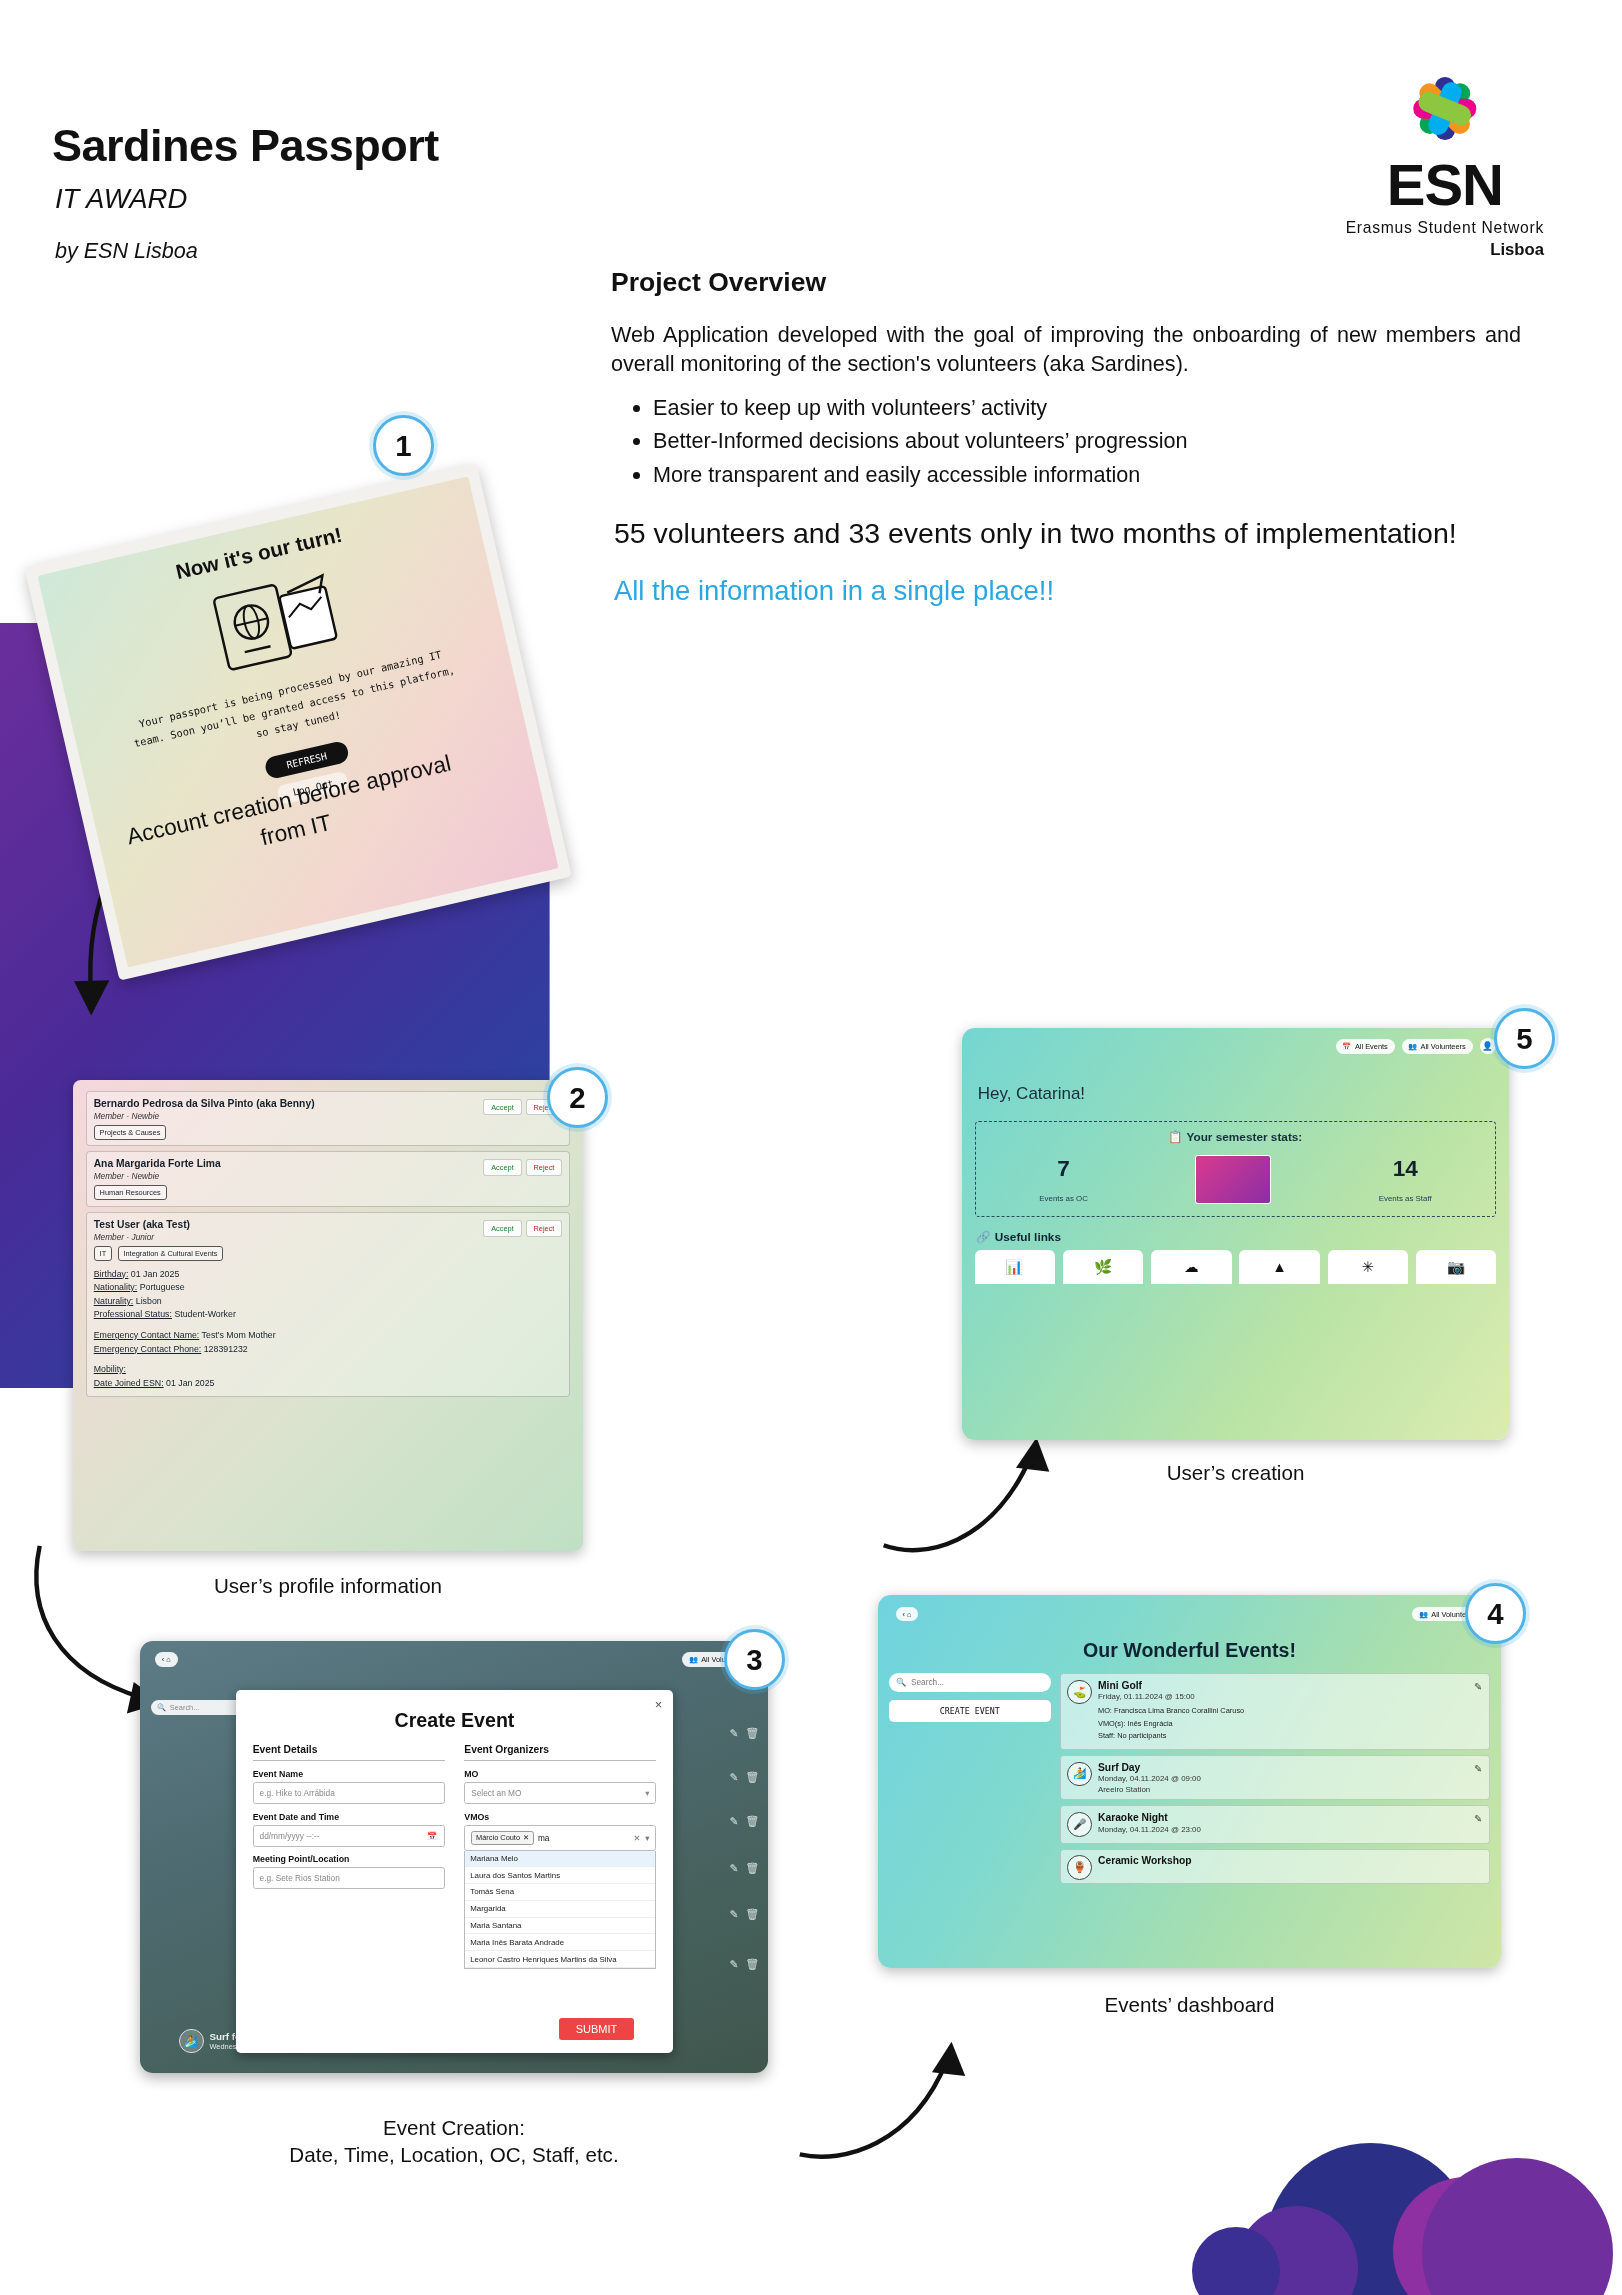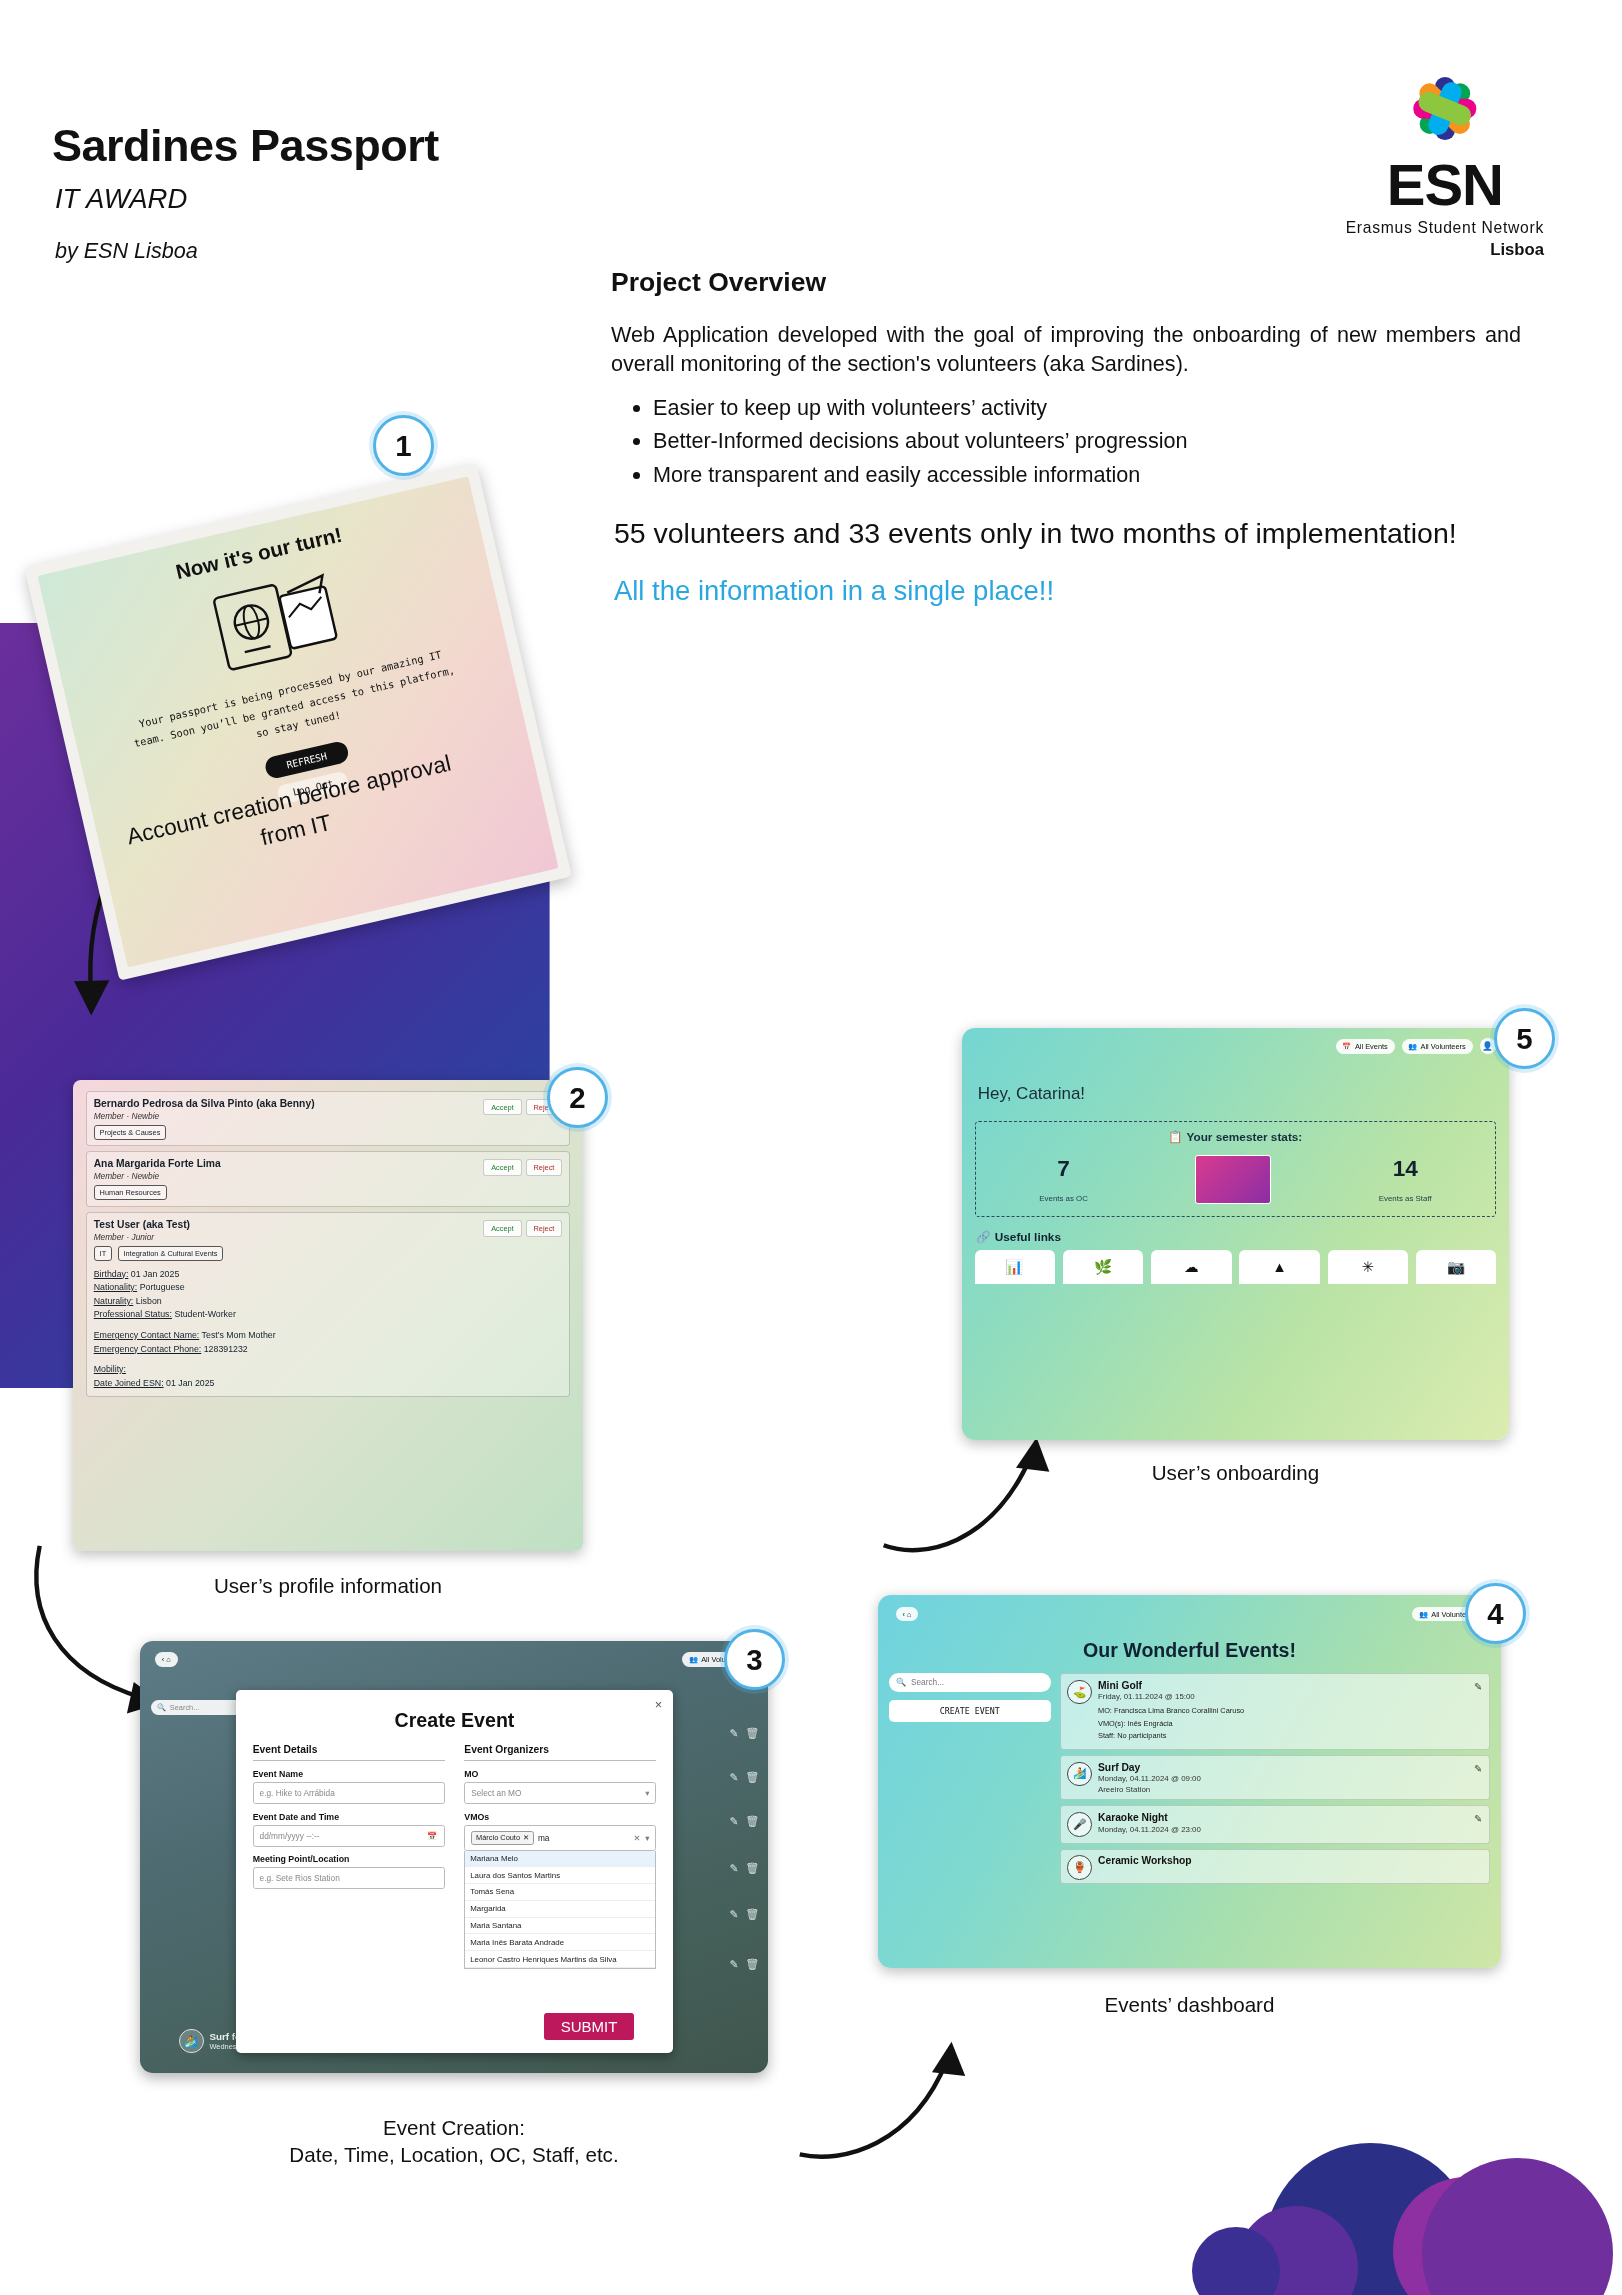--- a/index.html
+++ b/index.html
@@ -318,22 +318,22 @@
     padding: 1.5px 3.9px;
     font-size: 7.4px;
     color: #222;
     background: #f3f3f3;
   }
   .dd-list { border: 0.5px solid #bbb; border-top: none; background: #fff; }
   .dd-list div { font-size: 7.9px; padding: 3.4px 4.9px; border-bottom: 0.5px solid #eee; color:#222; }
   .dd-list div.sel { background: #e8f2fd; }
   .submit-btn {
     position: absolute; right: 39px; bottom: 12.8px;
-    background: #be185d; color: #fff;
-    border-radius: 2.9px; font-size: 15px; padding: 4.9px 16.7px;
+    background: #ef4444; color: #fff;
+    border-radius: 2.9px; font-size: 11px; padding: 4.9px 16.7px;
   }
   .bg-row {
     position: absolute;
     right: 8.8px;
     width: 206px;
     display: flex; justify-content: flex-end; gap: 6.9px;
     color: #dbe6e0;
     font-size: 10.8px;
   }
 
@@ -772,19 +772,19 @@
   <div class="links-row">
     <div class="link-card">📊</div>
     <div class="link-card">🌿</div>
     <div class="link-card">☁</div>
     <div class="link-card">▲</div>
     <div class="link-card">✳</div>
     <div class="link-card">📷</div>
   </div>
 </div>
 <div class="badge" style="left:1494px; top:1008px;">5</div>
-<div class="caption" style="left:962px; top:1460px; width:547px;">User’s onboarding</div>
+<div class="caption" style="left:962px; top:1460px; width:547px;">User’s creation</div>
 
 <svg class="arrow" style="left:869px; top:1398px;" width="196" height="167" viewBox="0 0 400 340">
   <path d="M30 300 C 110 330, 250 300, 330 120" fill="none" stroke="#111" stroke-width="9"></path>
   <path d="M342 80 L 368 150 L 300 142 Z" fill="#111"></path>
 </svg>
 
 
 </body></html>

